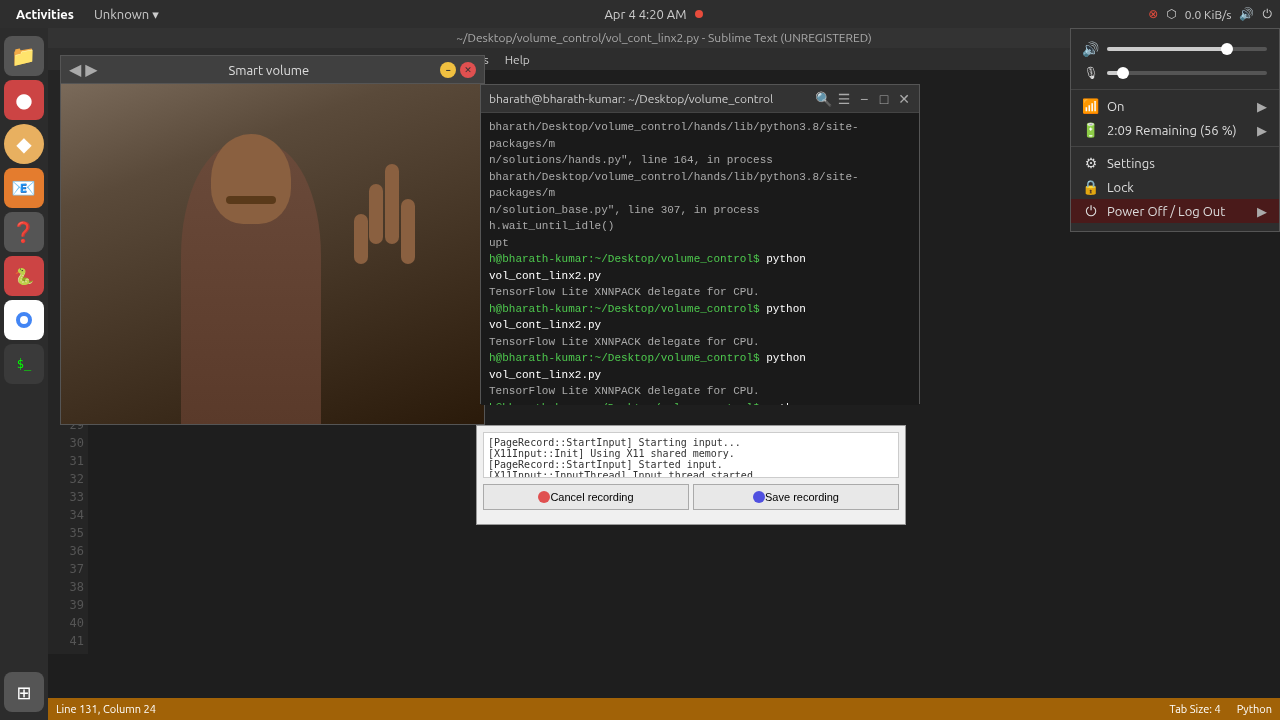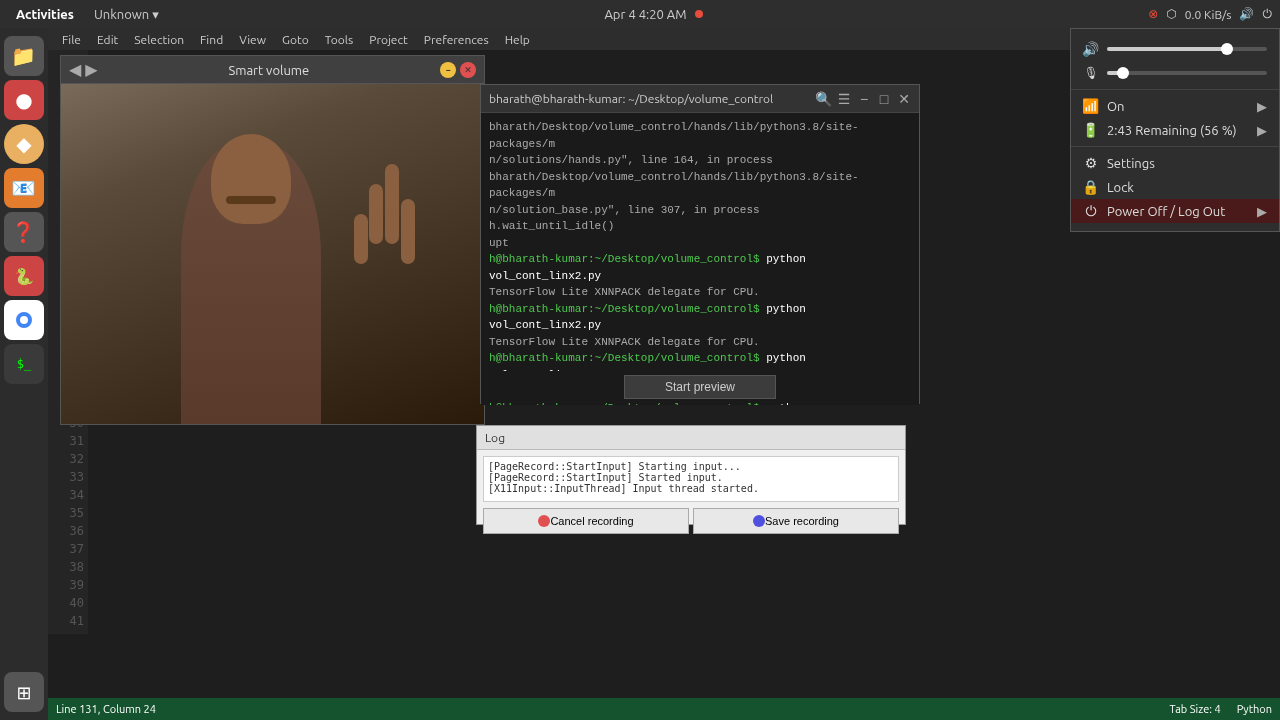--- a/index.html
+++ b/index.html
@@ -176,21 +176,21 @@
 
     .code-line { white-space: pre; line-height: 1.5; }
     .kw { color: #cc99cd; }
     .num { color: #b5cea8; }
 
     
     #status-bar {
       position: absolute;
       bottom: 0; left: 48px; right: 0;
       height: 22px;
-      background: #14532d;
+      background: #a16207;
       color: #fff;
       font-size: 11px;
       display: flex;
       align-items: center;
       padding: 0 8px;
       gap: 8px;
     }
     #status-bar-right {
       margin-left: auto;
       display: flex;
@@ -469,20 +469,21 @@
           <circle cx="12" cy="12" r="10" fill="#fff"></circle>
           <circle cx="12" cy="12" r="6" fill="none" stroke="#4285f4" stroke-width="4"></circle>
         </svg>
     </div>
     <div class="sidebar-icon" style="background:#3a3a3a; color:#0f0; font-family:monospace; font-size:12px;">$_</div>
     <div class="spacer" style="flex:1;"></div>
     <div class="sidebar-icon" style="background:#555; margin-bottom:8px; font-size:18px;">⊞</div>
   </div>
 
   <div id="editor-area">
+    <div id="sublime-title">~/Desktop/volume_control/vol_cont_linx2.py - Sublime Text (UNREGISTERED)</div>
     <div id="editor-menu">
       <span class="menu-item">File</span>
       <span class="menu-item">Edit</span>
       <span class="menu-item">Selection</span>
       <span class="menu-item">Find</span>
       <span class="menu-item">View</span>
       <span class="menu-item">Goto</span>
       <span class="menu-item">Tools</span>
       <span class="menu-item">Project</span>
       <span class="menu-item">Preferences</span>
@@ -604,29 +605,26 @@
       <div class="term-line"><span class="term-prompt">h@bharath-kumar:~/Desktop/volume_control$</span> <span class="term-cmd">python vol_cont_linx2.py</span></div>
       <div class="term-line term-output">TensorFlow Lite XNNPACK delegate for CPU.</div>
       <div class="term-line"><span class="term-prompt">h@bharath-kumar:~/Desktop/volume_control$</span> <span class="term-cmd">python vol_cont_linx2.py</span></div>
       <div class="term-line term-output">TensorFlow Lite XNNPACK delegate for CPU.</div>
       <div class="term-line"><span class="term-prompt">h@bharath-kumar:~/Desktop/volume_control$</span> <span class="term-cmd">python vol_cont_linx2.py</span></div>
       <div class="term-line term-output">TensorFlow Lite XNNPACK delegate for CPU.</div>
       <div class="term-line"><span class="term-prompt">h@bharath-kumar:~/Desktop/volume_control$</span> <span class="term-cmd">python vol_cont_linx2.py</span></div>
 
     </div>
 
-    <div style="position:absolute; bottom:0; left:0; right:0; display:flex; justify-content:center; padding:4px; background:#1a1a1a;">
-      <button style="background:#3c3c3c; color:#ccc; border:1px solid #555; padding:4px 40px; font-size:12px; cursor:pointer;">Start preview</button>
-    </div>
   </div>
 
   <div id="record-dialog">
-    <div id="record-header">Log</div>
     <div id="record-log-area">
       <div style="font-size:10px; font-family:monospace; color:#333;">[PageRecord::StartInput] Starting input...</div>
+      <div style="font-size:10px; font-family:monospace; color:#333;">[X11Input::Init] Using X11 shared memory.</div>
       <div style="font-size:10px; font-family:monospace; color:#333;">[PageRecord::StartInput] Started input.</div>
       <div style="font-size:10px; font-family:monospace; color:#333;">[X11Input::InputThread] Input thread started.</div>
     </div>
     <div id="record-buttons">
       <button class="record-btn">
         <span class="btn-icon cancel-icon"></span>
         <span>Cancel recording</span>
       </button>
       <button class="record-btn">
         <span class="btn-icon save-icon"></span>
@@ -655,21 +653,21 @@
     <div class="popup-divider"></div>
 
     <div class="popup-row">
       <span class="popup-icon">📶</span>
       <span>On</span>
       <span class="popup-arrow">▶</span>
     </div>
 
     <div class="popup-row">
       <span class="popup-icon">🔋</span>
-      <span>2:43 Remaining (56 %)</span>
+      <span>2:09 Remaining (56 %)</span>
       <span class="popup-arrow">▶</span>
     </div>
     <div class="popup-divider"></div>
 
     <div class="popup-row">
       <span class="popup-icon">⚙</span>
       <span>Settings</span>
     </div>
 
     <div class="popup-row">

